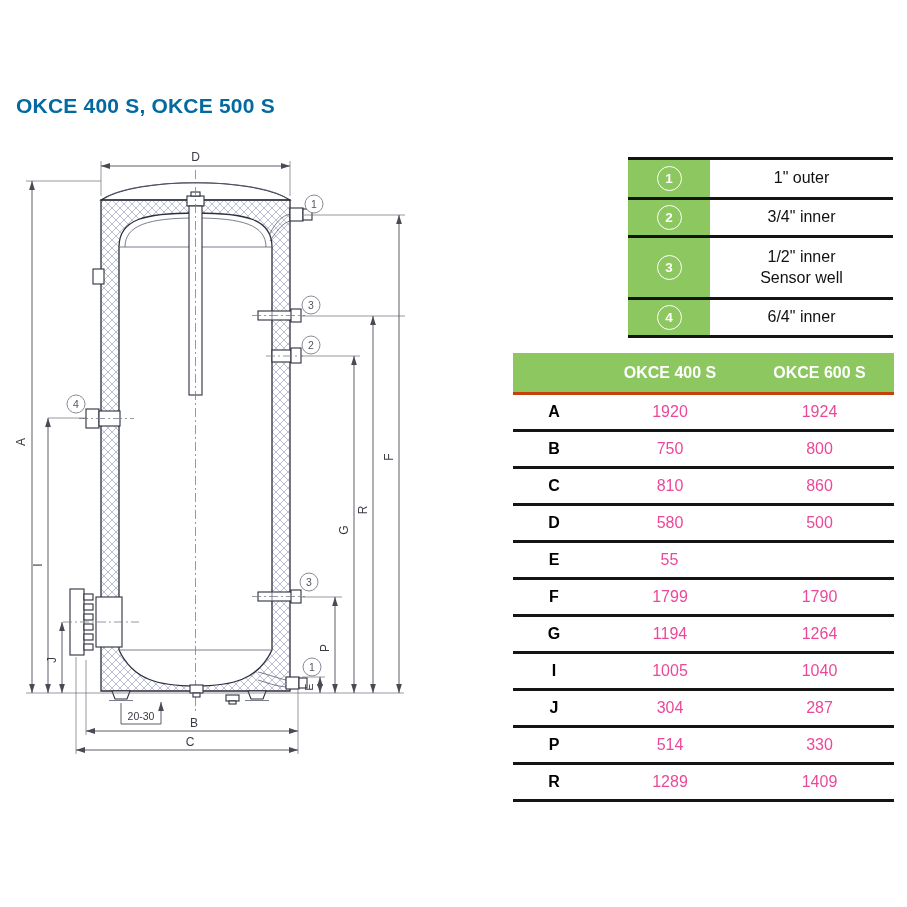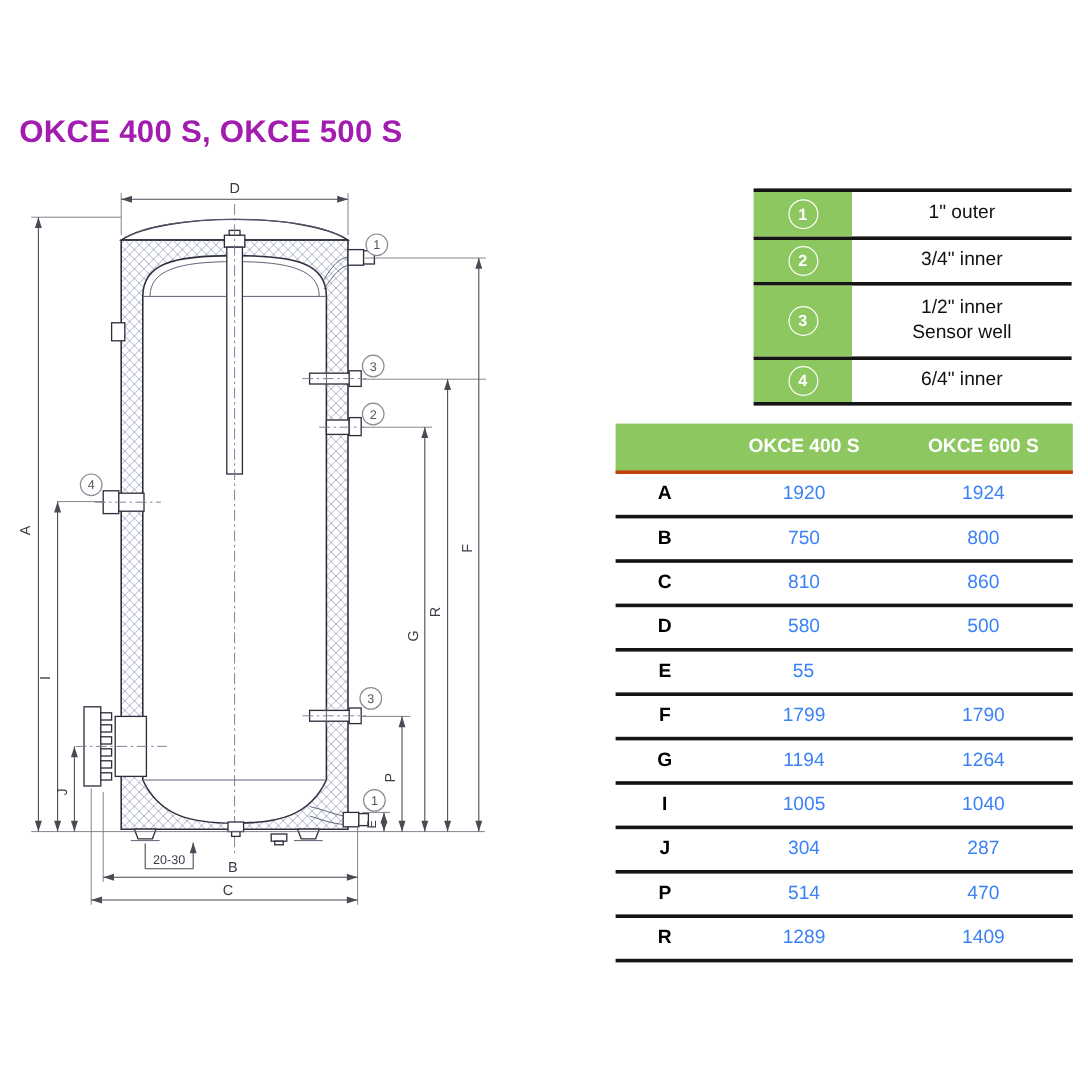--- a/index.html
+++ b/index.html
@@ -1,20 +1,20 @@
 <!DOCTYPE html>
 <html><head>
 <meta charset="utf-8">
 <style>
   html,body{margin:0;padding:0;background:#fff;}
   #page{position:relative;width:907px;height:907px;background:#fff;overflow:hidden;
         font-family:"Liberation Sans","DejaVu Sans",sans-serif;color:#111;}
   
-  #title{position:absolute;left:16px;top:94px;font-size:26px;font-weight:bold;
-         letter-spacing:.2px;color:#a21caf;}
+  #title{position:absolute;left:16px;top:94px;font-size:21px;font-weight:bold;
+         letter-spacing:.2px;color:#0369a1;}
   
   #drawing{position:absolute;left:0;top:140px;width:430px;height:650px;}
   .thin{stroke:#5a5d70;stroke-width:.8;fill:none;}
   .fit rect,.fit path{fill:#fff;stroke:#2e2e3e;stroke-width:1.1;}
   .solidfit{fill:#fff;stroke:#2e2e3e;stroke-width:1.1;}
   .dd{stroke:#7a7d8e;stroke-width:.8;fill:none;stroke-dasharray:9 3 2 3;}
   .dim{stroke:#4a4a55;stroke-width:.9;fill:none;}
   .ext{stroke:#6b6b78;stroke-width:.7;fill:none;}
   .dlabel{font-family:"Liberation Sans",sans-serif;font-size:12px;fill:#3a3a45;}
   .dlabel-sm{font-family:"Liberation Sans",sans-serif;font-size:10.5px;fill:#3a3a45;}
@@ -27,21 +27,21 @@
   .lg-circle{width:23px;height:23px;border:1.7px solid #fff;border-radius:50%;
              color:#fff;font-size:13.5px;font-weight:bold;display:flex;
              align-items:center;justify-content:center;}
   .lg-val{flex:1;display:flex;flex-direction:column;align-items:center;justify-content:center;
           font-size:16px;color:#111;line-height:1.3;}
   .h37{height:37px;} .h35{height:35px;} .h59{height:59px;}
   
   #dims{position:absolute;left:513px;top:353px;width:381px;}
   .t-head{display:flex;height:39px;border-bottom:3px solid #c2410c;}
   .t-row{display:flex;height:34px;border-bottom:3px solid #141414;}
-  .t-c{display:flex;align-items:center;justify-content:center;font-size:16px;color:#3b82f6;}
+  .t-c{display:flex;align-items:center;justify-content:center;font-size:16px;color:#ec4899;}
   .c-lbl{width:82px;font-weight:bold;color:#000;}
   .c-v1{width:150px;} .c-v2{width:149px;}
   .t-head .t-c{color:#fff;font-weight:bold;}
 </style>
 </head>
 <body>
 
 <div id="page">
 
   <div id="title">OKCE 400 S, OKCE 500 S</div>
@@ -314,21 +314,21 @@
       <div class="t-c c-v2">1040</div>
     </div>
     <div class="t-row">
       <div class="t-c c-lbl">J</div>
       <div class="t-c c-v1">304</div>
       <div class="t-c c-v2">287</div>
     </div>
     <div class="t-row">
       <div class="t-c c-lbl">P</div>
       <div class="t-c c-v1">514</div>
-      <div class="t-c c-v2">470</div>
+      <div class="t-c c-v2">330</div>
     </div>
     <div class="t-row">
       <div class="t-c c-lbl">R</div>
       <div class="t-c c-v1">1289</div>
       <div class="t-c c-v2">1409</div>
     </div>
   </div>
 
 </div>
 

